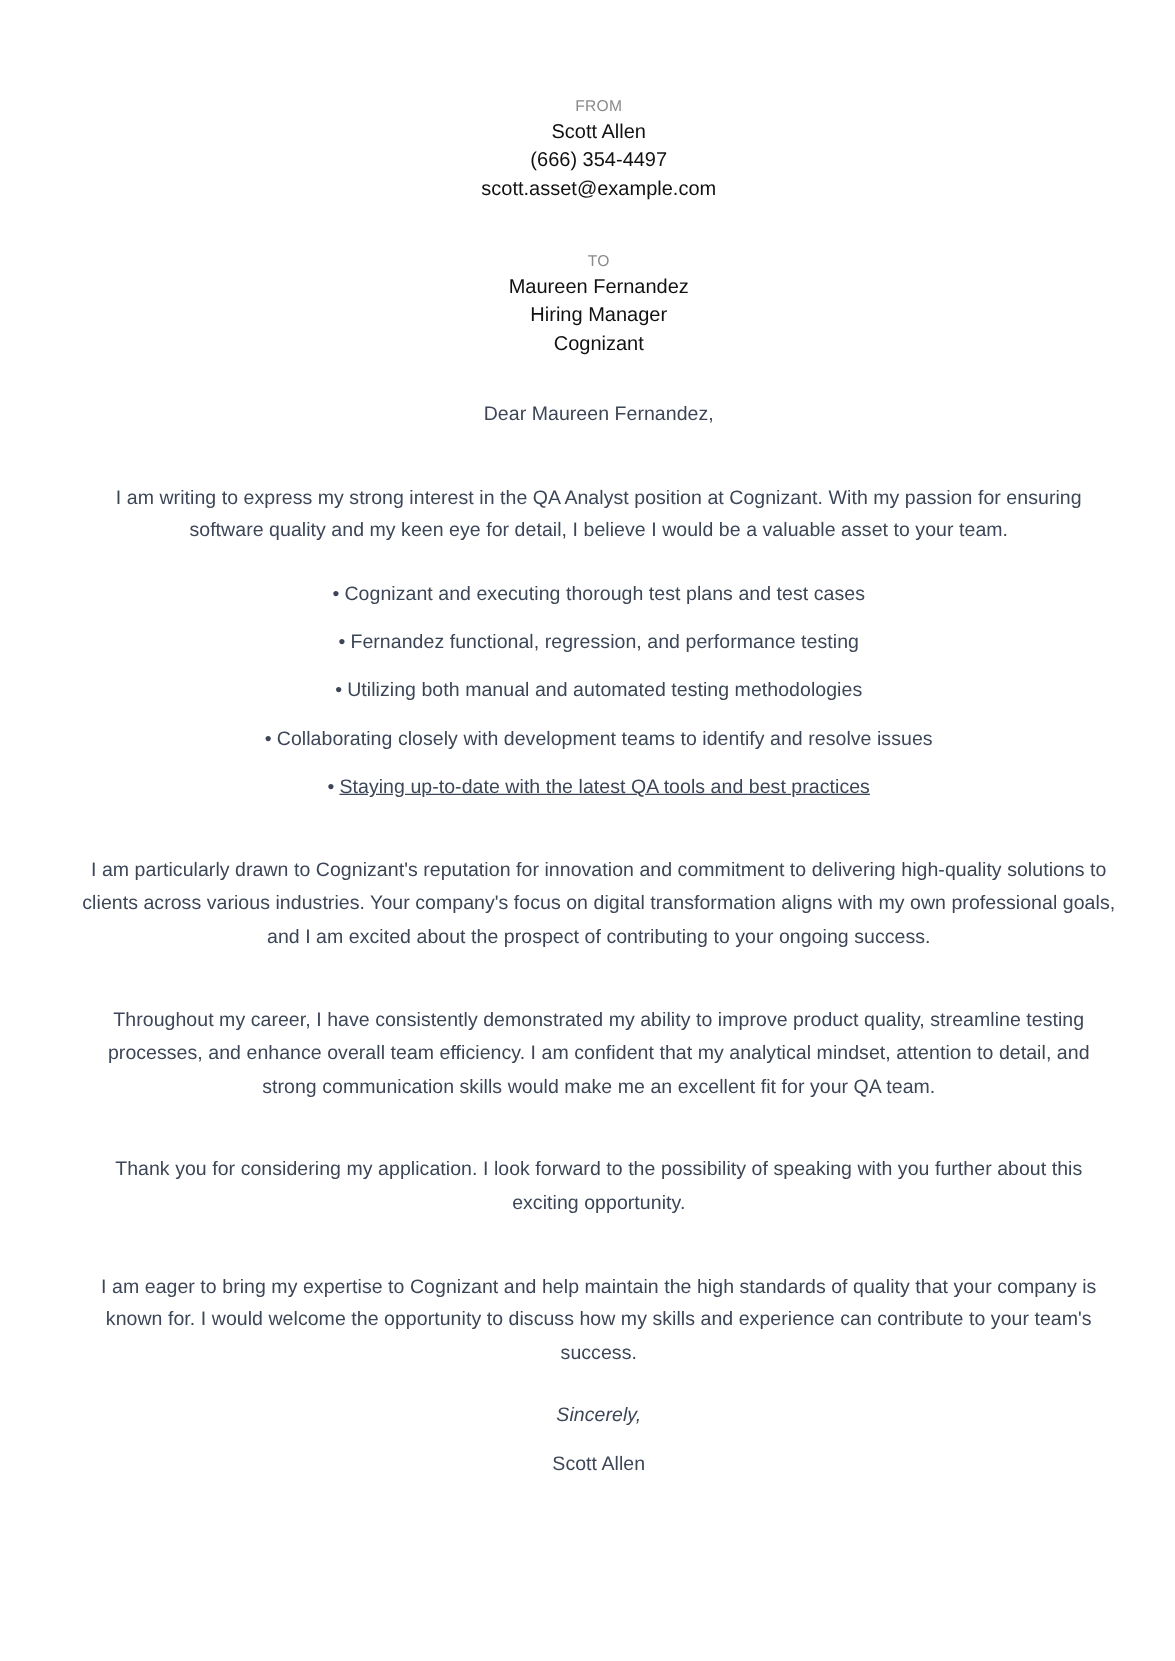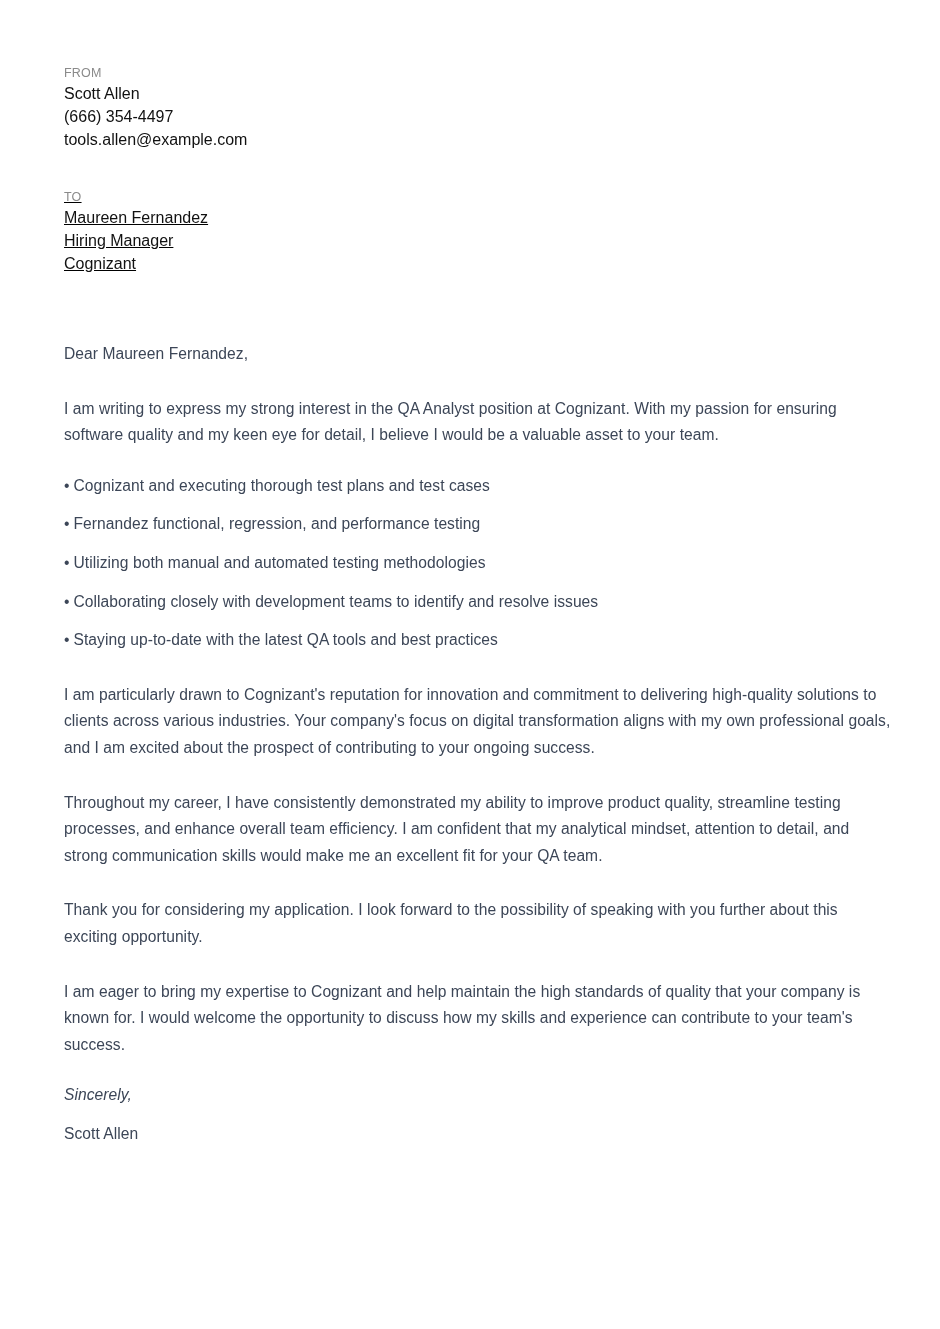--- a/index.html
+++ b/index.html
@@ -10,70 +10,71 @@
     body {
       width: 940px;
       height: 1329px;
       position: relative;
       overflow: hidden;
       font-family: "Liberation Sans", "DejaVu Sans", sans-serif;
     }
     .letter {
       position: absolute;
       left: 64px;
-      top: 64px;
+      top: 76px;
       width: 830px;
+      text-align: center;
     }
     .block-label {
       font-size: 12.5px;
       color: #8a8a8a;
       text-transform: uppercase;
       letter-spacing: 0.2px;
       line-height: 18px;
       height: 18px;
     }
     .contact-line {
       font-size: 16px;
       color: #111111;
       line-height: 23px;
     }
     .from-block { }
-    .to-block { margin-top: 37px; text-decoration: underline; }
+    .to-block { margin-top: 37px; }
     .body-text {
       color: #3c4657;
       font-size: 15.6px;
       line-height: 26.6px;
       letter-spacing: 0.05px;
     }
-    .greeting { margin-top: 66px; }
-    .para { margin-top: 28px; }
+    .greeting { margin-top: 32px; }
+    .para { margin-top: 40px; }
     .para p { margin: 0; }
     .bullets { margin-top: 24px; }
     .bullet {
       line-height: 26.6px;
       margin-bottom: 12px;
     }
-    .bullet:last-child { margin-bottom: 0; }
+    .bullet:last-child { margin-bottom: 0; text-decoration: underline; }
     .bullet-dot {
       display: inline-block;
       margin-right: 4px;
     }
     .closing { margin-top: 24px; font-style: italic; }
     .signature { margin-top: 12px; }
   </style>
 </head>
 <body>
 
 <div class="letter">
 
   <div class="from-block">
     <div class="block-label">FROM</div>
     <div class="contact-line">Scott Allen</div>
     <div class="contact-line">(666) 354-4497</div>
-    <div class="contact-line">tools.allen@example.com</div>
+    <div class="contact-line">scott.asset@example.com</div>
   </div>
 
   <div class="to-block">
     <div class="block-label">TO</div>
     <div class="contact-line">Maureen Fernandez</div>
     <div class="contact-line">Hiring Manager</div>
     <div class="contact-line">Cognizant</div>
   </div>
 
   <div class="body-text greeting">Dear Maureen Fernandez,</div>

